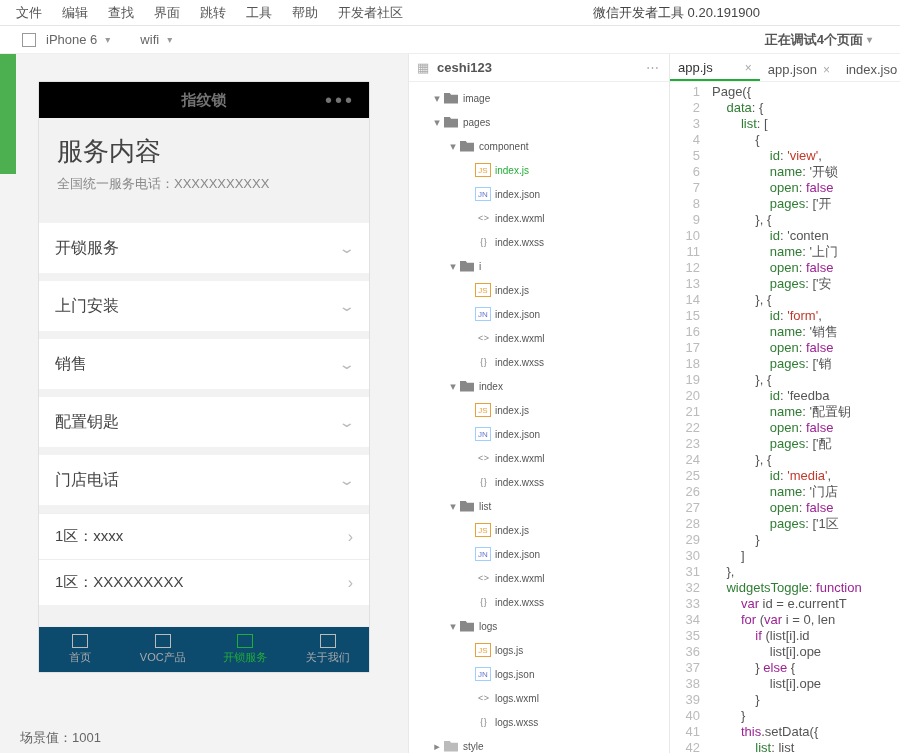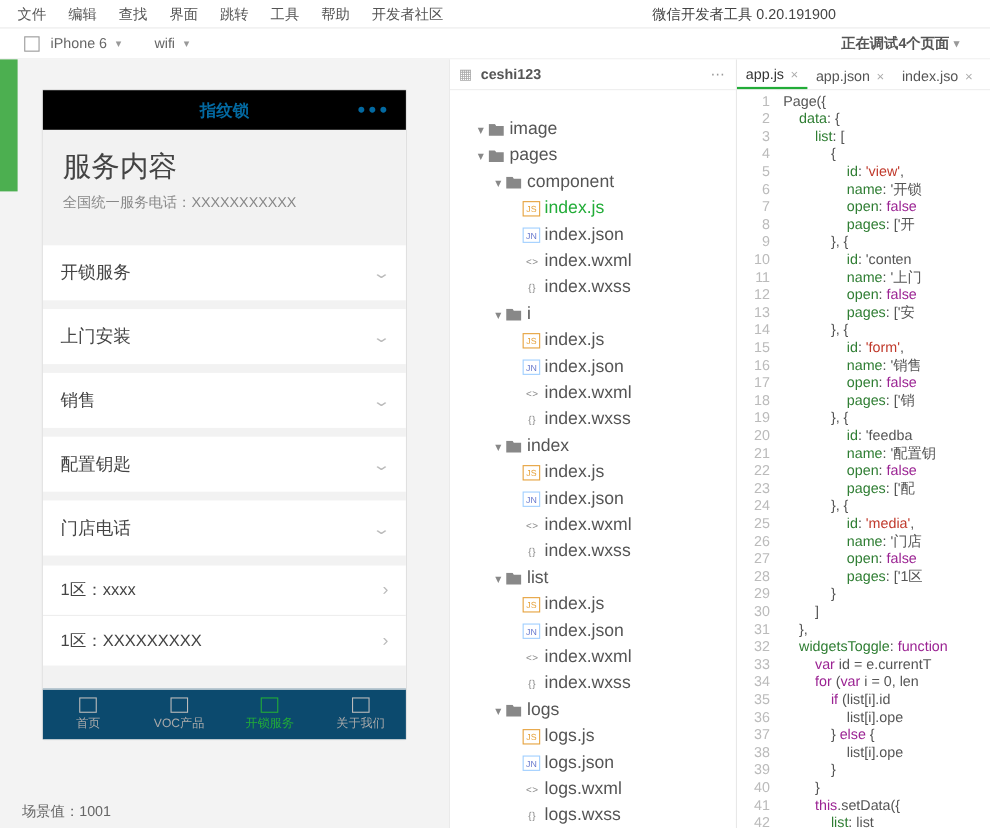--- a/index.html
+++ b/index.html
@@ -18,21 +18,21 @@
   .toolbar .rsect { display:flex; align-items:center; color:#555; font-size:13px; margin-left:auto; padding-right:6px;font-weight:bold; }
   .toolbar .caret { font-size:10px; color:#999; }
 
   
   .columns { display:flex; height:calc(753px - 26px - 28px); }
 
   
   .preview-col { width:408px; background:#f3f3f3; display:flex; flex-direction:column; align-items:center; position:relative; }
   .green-dot { position:absolute; left:0; top:0; width:16px; height:120px; background:#4CAF50; }
   .phone { margin-top:28px; width:330px; background:#fff; border-radius:1px; box-shadow:0 0 0 1px #e0e0e0; height:590px; position:relative; display:flex; flex-direction:column; }
-  .phone-top { height:36px; background:#000; color:#0369a1; display:flex; align-items:center; justify-content:center; position:relative; }
+  .phone-top { height:36px; background:#000; color:#737373; display:flex; align-items:center; justify-content:center; position:relative; }
   .phone-title { font-size:15px; font-weight:bold; }
   .phone-dots { position:absolute; right:14px; letter-spacing:3px; font-size:20px; line-height:10px; }
   .phone-body { flex:1; background:#f2f2f2; overflow:hidden; padding-top:16px; }
   .svc-head { padding:0 18px 12px 18px; }
   .svc-head .big { font-size:26px; color:#444; }
   .svc-head .sub { margin-top:6px; font-size:13px; color:#888; }
   .svc-list { margin-top:18px; }
   .svc-item, .svc-sub { background:#fff; border-top:1px solid #eee; height:50px; display:flex; align-items:center; padding:0 16px; font-size:16px; color:#444; }
   .svc-item { margin-bottom:8px; border-top:none; }
   .svc-item .arrow { margin-left:auto; color:#bbb; font-size:14px; transform:scaleX(1.5); }
@@ -43,21 +43,21 @@
   .ptab.active { color:#22ac38; }
   .ptab .pi { width:16px; height:14px; border:1px solid currentColor; margin-bottom:2px; }
   .ptab .pi.gr { border:1px solid #bbb; }
   .bottom-info { position:absolute; bottom:6px; left:20px; color:#666; font-size:13px; }
 
   
   .tree-col { width:262px; background:#fff; border-left:1px solid #e8e8e8; border-right:1px solid #e8e8e8; display:flex; flex-direction:column; }
   .tree-head { height:28px; display:flex; align-items:center; padding:0 8px; border-bottom:1px solid #eee; }
   .project-name { color:#555;font-weight:bold; }
   .tree-head .more { margin-left:auto; color:#999; letter-spacing:2px; cursor:pointer; }
-  .tree-body { flex:1; overflow:auto; padding:4px 0; font-size:16px; color:#555;margin-top:20px; }
+  .tree-body { flex:1; overflow:auto; padding:4px 0; font-size:10px; color:#555; }
   .node { display:flex; align-items:center; height:24px; cursor:pointer; }
   .node .exp { width:12px; text-align:center; color:#888; font-size:11px; }
   .node .exp::before { content:"▾"; }
   .node.collapsed .exp::before { content:"▸"; }
   .node .fic { width:16px; height:14px; margin-right:4px; display:flex; align-items:center; justify-content:center; font-size:10px; }
   .folder .fic::before { content:""; display:block; width:14px; height:11px; background:#888; clip-path:polygon(0 0,40% 0,50% 20%,100% 20%,100% 100%,0 100%); }
   .folderc .fic::before { content:""; display:block; width:14px; height:11px; background:#bbb; clip-path:polygon(0 0,40% 0,50% 20%,100% 20%,100% 100%,0 100%); }
   .js .fic { border:1px solid #e6a23c; color:#e6a23c; }
   .js .fic::after { content:"JS"; font-size:8px; }
   .json .fic { border:1px solid #a0cfff; color:#67c; }
@@ -66,21 +66,21 @@
   .wxml .fic::after { content:"< >"; font-size:9px; letter-spacing:-1px; }
   .wxss .fic { color:#888; }
   .wxss .fic::after { content:"{ }"; font-size:9px; letter-spacing:-1px; }
   .node.sel { color:#22ac38; }
   .label { white-space:nowrap; }
 
   
   .code-col { flex:1; background:#fff; display:flex; flex-direction:column; overflow:hidden; }
   .code-tabs { height:28px; display:flex; align-items:flex-end; border-bottom:1px solid #eee; }
   .ctab { padding:4px 8px; font-size:13px; color:#555; display:flex; align-items:center; cursor:pointer; }
-  .ctab.active { border-bottom:2px solid #22ac38; color:#333; }
+  .ctab.active { border-bottom:2px solid #22ac38; color:#333;gap:26px; }
   .ctab .x { margin-left:6px; color:#aaa; font-size:12px; }
   .code-body { flex:1; display:flex; font-family:Consolas,monospace; font-size:13px; line-height:16px; overflow:hidden; }
   .gutter { width:36px; text-align:right; color:#bbb; padding:2px 6px 0 0; background:#fff; }
   .gutter div { height:16px; }
   .code { padding:2px 0 0 6px; white-space:pre; color:#555; overflow:hidden; }
   .kw { color:#9b2393; }
   .str { color:#c0392b; }
   .key { color:#2c7; color:#2e7d32; }
   .code .l { height:16px; }
 

